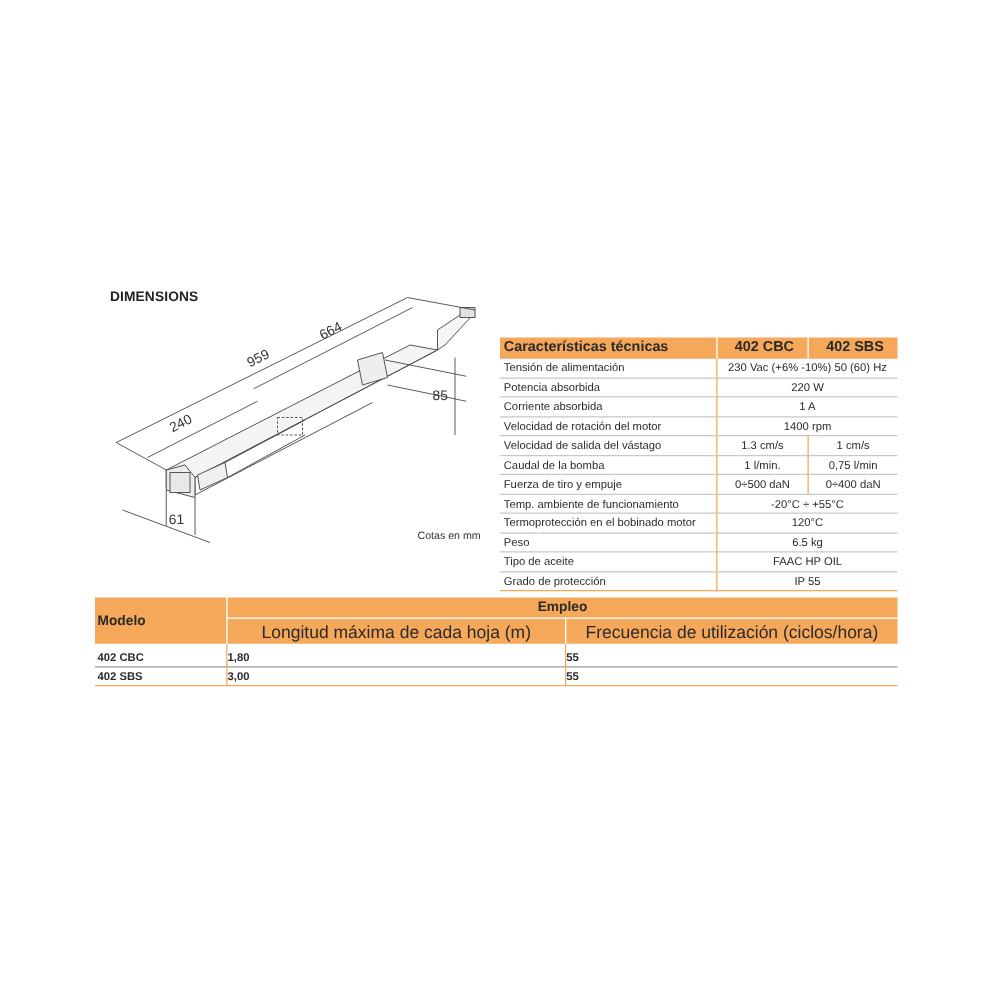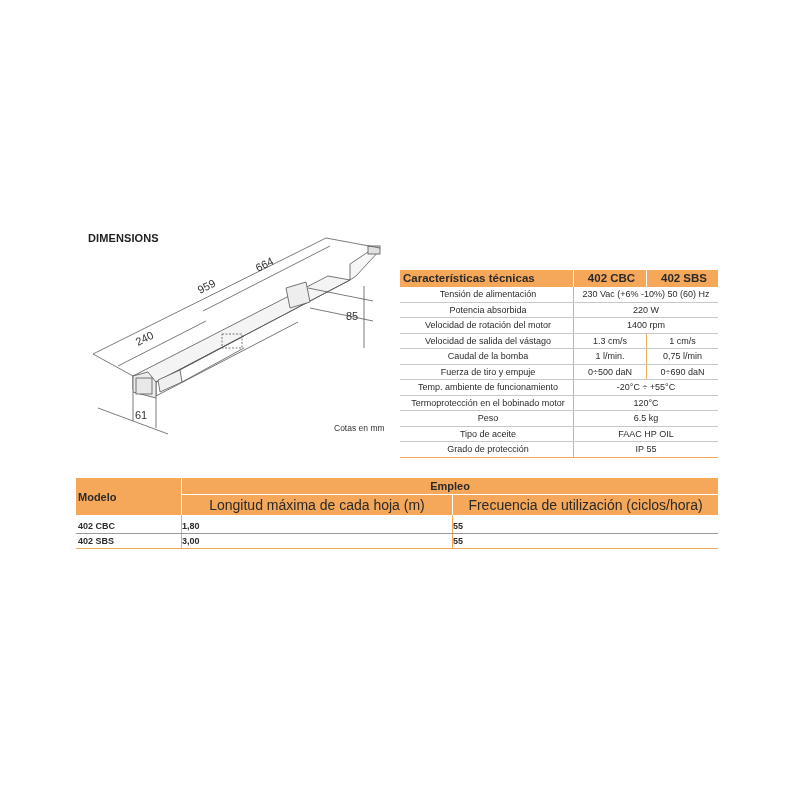--- a/index.html
+++ b/index.html
@@ -5,21 +5,21 @@
   html, body { margin:0; padding:0; background:#ffffff; }
   body { width:800px; height:800px; position:relative; overflow:hidden;
          font-family: "Liberation Sans", "DejaVu Sans", sans-serif; color:#222; }
   .abs { position:absolute; }
   .dim-title { left:88px; top:232px; font-size:11px; font-weight:bold; color:#222; letter-spacing:0.1px; }
   .cotas { left:334px; top:423px; font-size:8.5px; color:#333; }
   .drawing { left:88px; top:236px; width:300px; height:200px; }
 
   
   .specs { left:400px; top:241px; width:318px; border-collapse:collapse; font-size:9px;margin-top:29px; }
-  .specs td, .specs th { padding:0 0 0 3px; height:14.5px; line-height:14.5px; white-space:nowrap;text-align:center; }
+  .specs td, .specs th { padding:0 0 0 3px; height:14.5px; line-height:14.5px; white-space:nowrap; }
   .specs thead th { background:#f5a75a; color:#2a2a2a; font-weight:bold; font-size:11.5px; height:17px; line-height:17px; text-align:left; }
   .specs thead th.c { text-align:center; border-left:1px solid #ffffff; }
   .specs tbody td { border-bottom:1px solid #c8c8c8; color:#2b2b2b; }
   .specs tbody td.lbl { width:170px; border-right:1px solid #f5a75a; }
   .specs tbody td.v { text-align:center; padding:0; }
   .specs tbody td.v1 { width:72px; border-right:1px solid #f5a75a; }
   .specs tbody tr:last-child td { border-bottom:1px solid #f5a75a; }
 
   
   .usage { left:76px; top:478px; width:642px; border-collapse:collapse; font-size:9px; }
@@ -102,37 +102,41 @@
   <tbody>
     <tr>
         <td class="lbl">Tensión de alimentación</td>
         <td class="v" colspan="2">230 Vac (+6% -10%) 50 (60) Hz</td>
       </tr>
     <tr>
         <td class="lbl">Potencia absorbida</td>
         <td class="v" colspan="2">220 W</td>
       </tr>
     <tr>
+        <td class="lbl">Corriente absorbida</td>
+        <td class="v" colspan="2">1 A</td>
+      </tr>
+    <tr>
         <td class="lbl">Velocidad de rotación del motor</td>
         <td class="v" colspan="2">1400 rpm</td>
       </tr>
     <tr>
         <td class="lbl">Velocidad de salida del vástago</td>
         <td class="v v1">1.3 cm/s</td>
         <td class="v">1 cm/s</td>
       </tr>
     <tr>
         <td class="lbl">Caudal de la bomba</td>
         <td class="v v1">1 l/min.</td>
         <td class="v">0,75 l/min</td>
       </tr>
     <tr>
         <td class="lbl">Fuerza de tiro y empuje</td>
         <td class="v v1">0÷500 daN</td>
-        <td class="v">0÷690 daN</td>
+        <td class="v">0÷400 daN</td>
       </tr>
     <tr>
         <td class="lbl">Temp. ambiente de funcionamiento</td>
         <td class="v" colspan="2">-20°C ÷ +55°C</td>
       </tr>
     <tr>
         <td class="lbl">Termoprotección en el bobinado motor</td>
         <td class="v" colspan="2">120°C</td>
       </tr>
     <tr>

